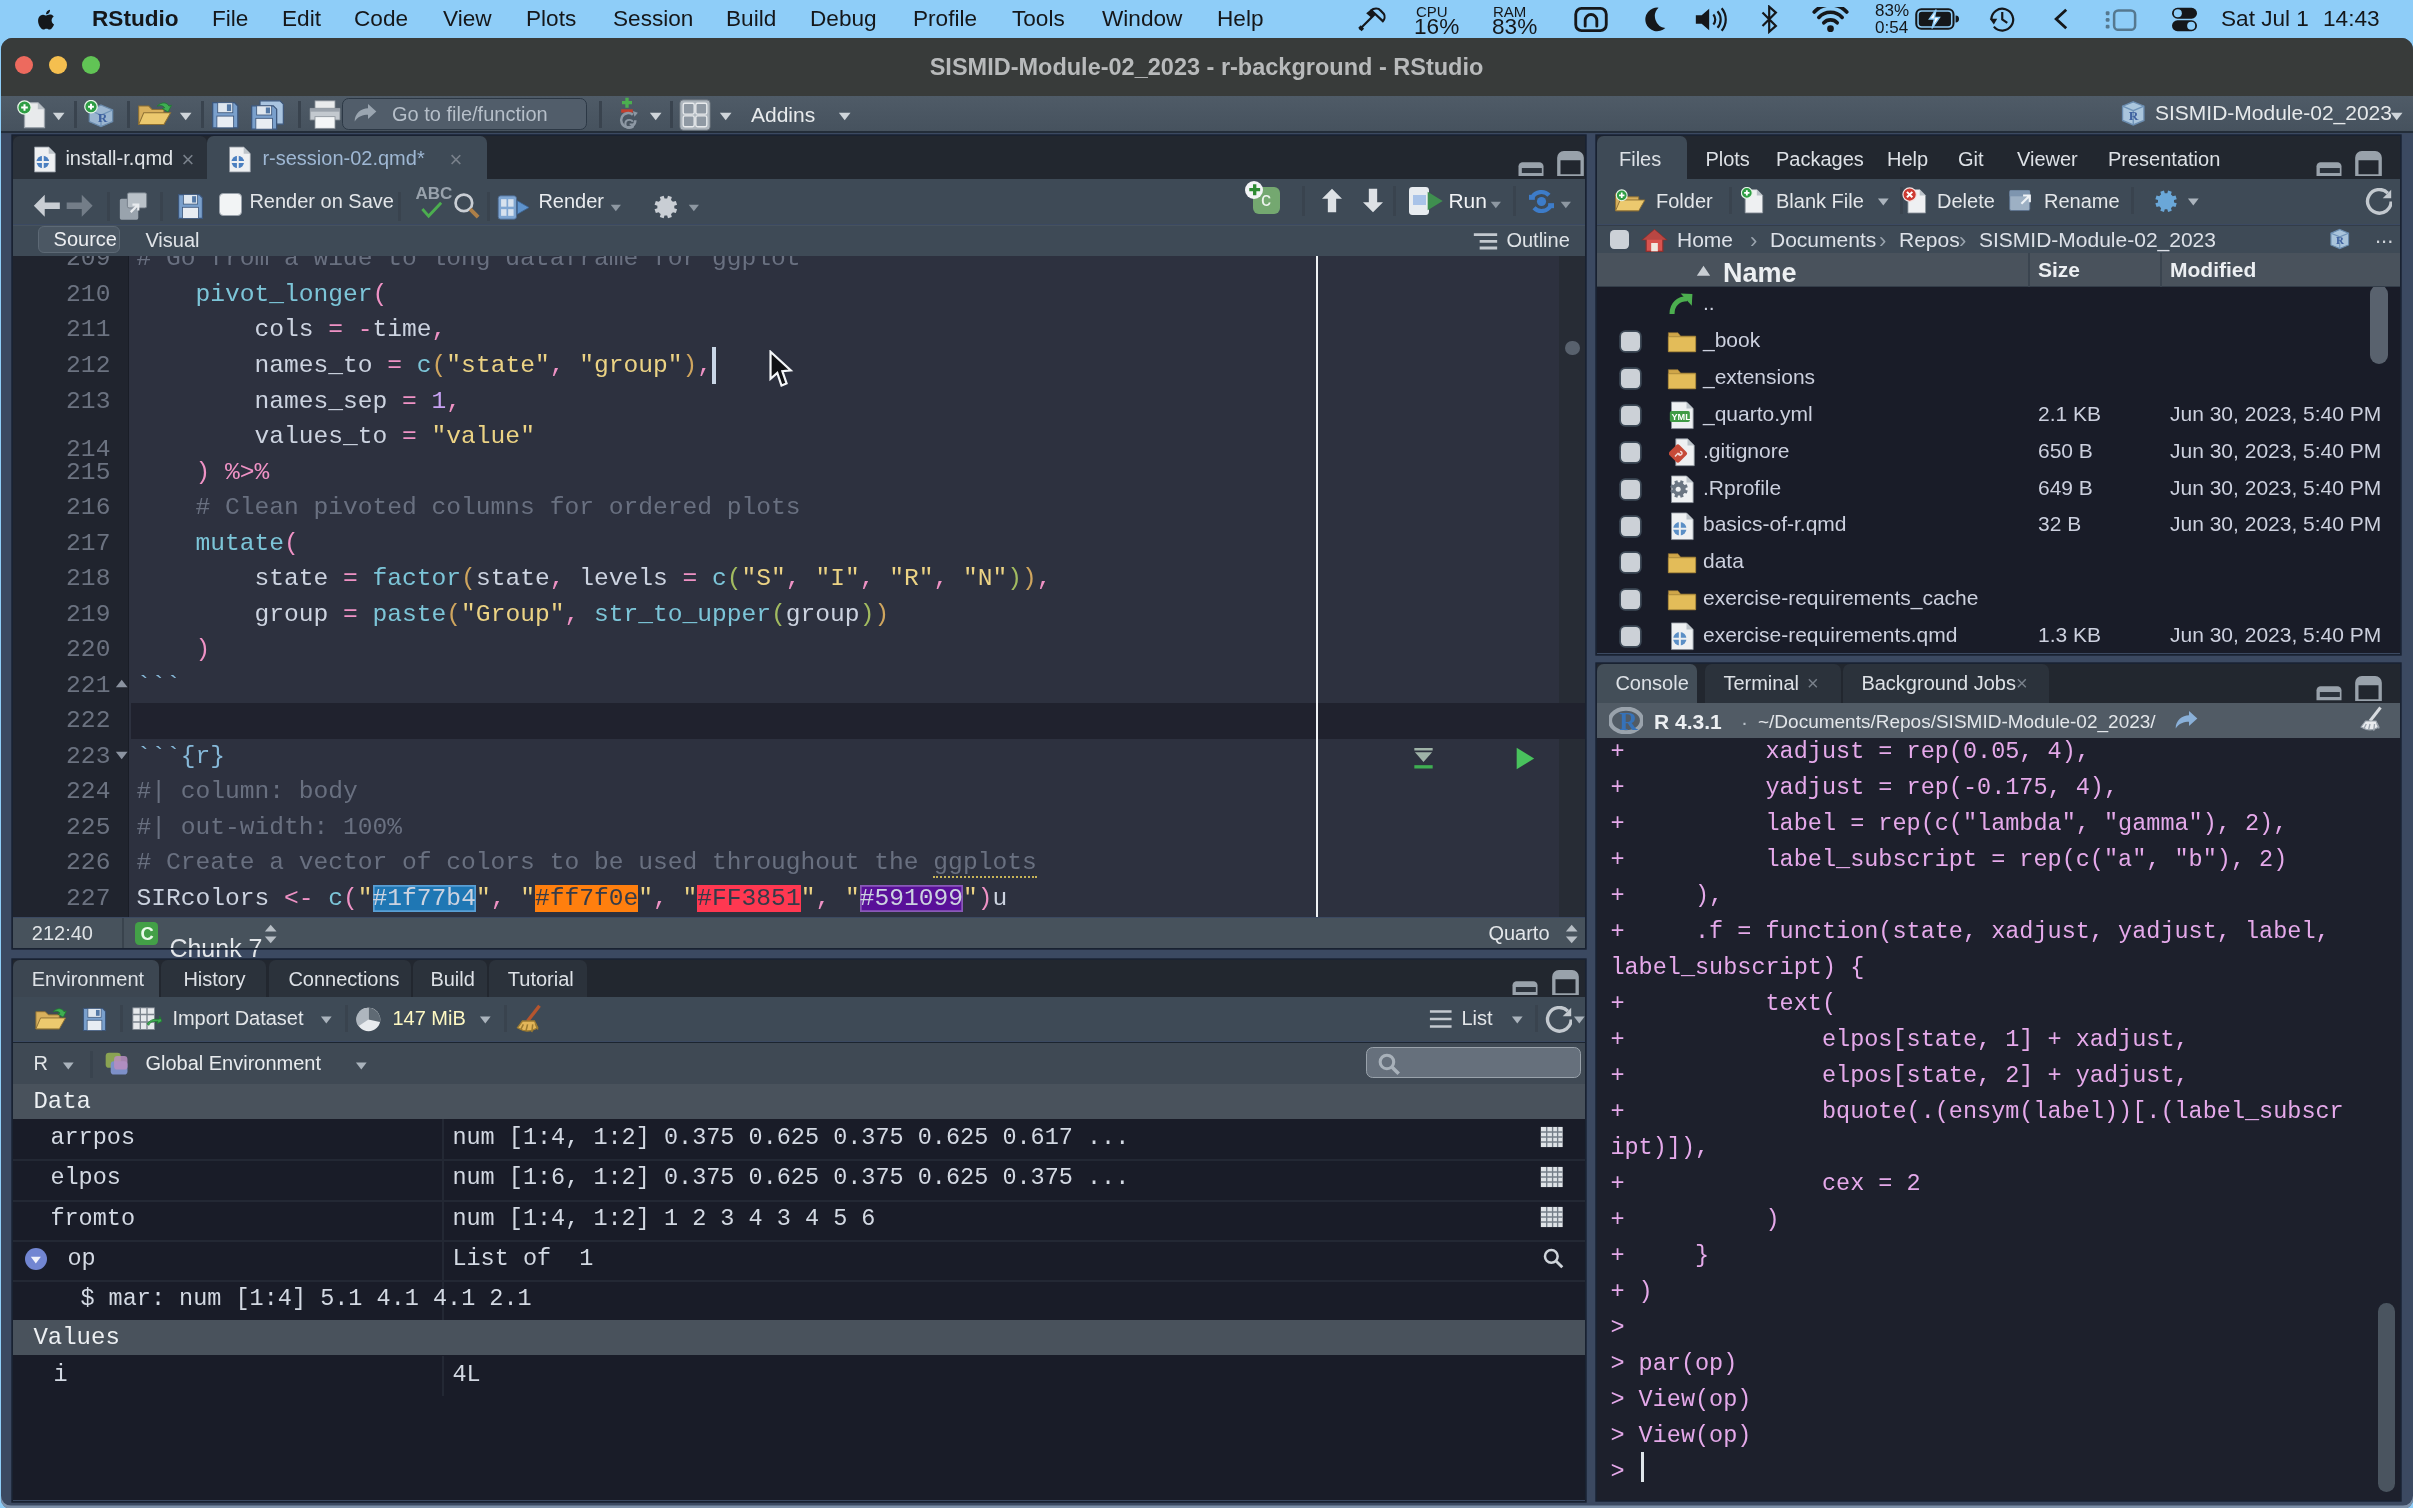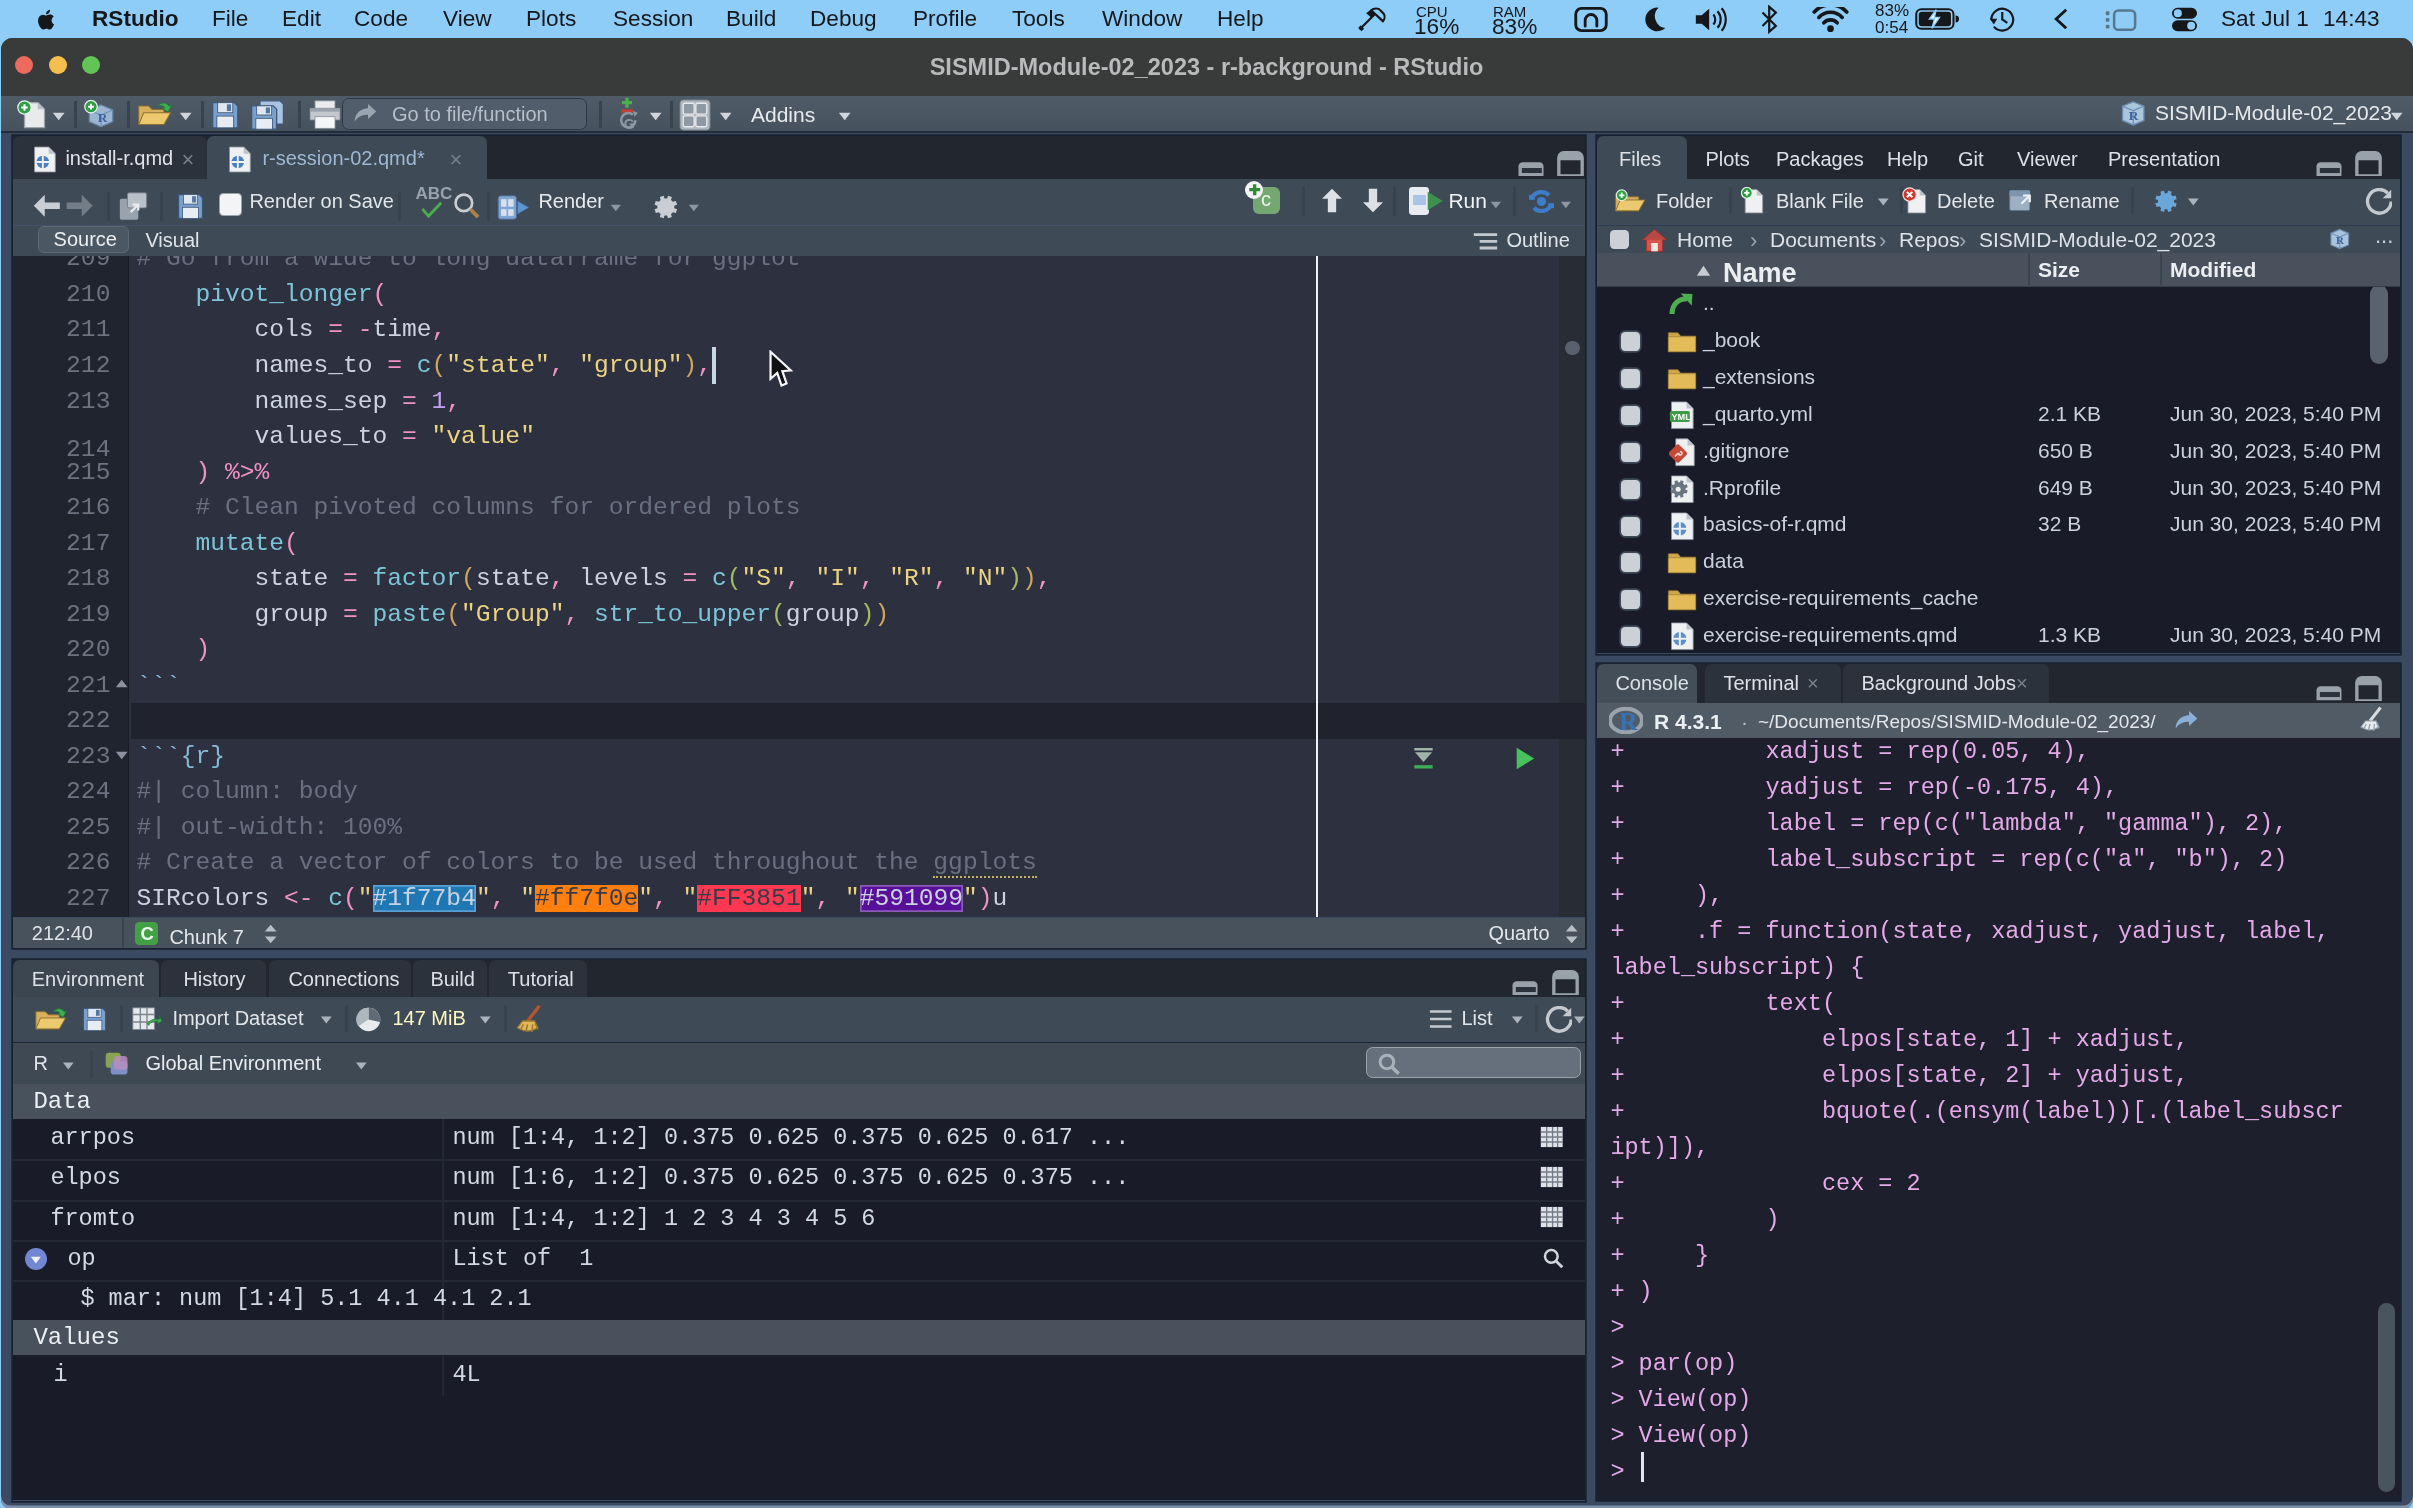--- a/index.html
+++ b/index.html
@@ -336,21 +336,21 @@
     <path d="M27 20 a12 11 0 0 1 -20 2.5" fill="none" stroke="#3d7cc9" stroke-width="5"></path>
     <path d="M2 10.5 h8 v-3" fill="none" stroke="#3d7cc9" stroke-width="5" opacity="0"></path>
     <rect x="1" y="7" width="7" height="6" fill="#3d7cc9"></rect>
     <rect x="24" y="17" width="7" height="6" fill="#3d7cc9"></rect>
   </svg>
   <svg class="abs" style="left:1547px; top:21px;" width="11.7" height="9.2" viewBox="0 0 16 12">
       <path d="M1 2 h14 l-7 9 z" fill="#8d97a1"></path>
     </svg>
 </div>
 <div class="abs ptoolbar" style="left:13.4px; top:225px; width:1572px; height:32px; border-top:1.7px solid #46525e;">
-  <div class="abs" style="left:25px; top:0px; width:91px; height:27px; background:#4b5763; border:1.7px solid #5d6975; border-radius:5.9px;">
+  <div class="abs" style="left:25px; top:0px; width:82px; height:27px; background:#4b5763; border:1.7px solid #5d6975; border-radius:5.9px;">
     <span class="abs" style="left:14.2px; top:0.8px; color:#eceef1; font-size:20px;">Source</span>
   </div>
   <span class="abs" style="left:132px; top:2.5px; color:#dfe3e7; font-size:20px;">Visual</span>
   <svg class="abs" style="left:1460px; top:5.9px;" width="25" height="22" viewBox="0 0 30 26">
     <path d="M1 3 h28 M8 11 h21 M8 19 h21" stroke="#c3c9cf" stroke-width="3.4"></path>
   </svg>
   <span class="abs" style="left:1493px; top:2.5px; color:#dfe3e7; font-size:20px;">Outline</span>
 </div>
 <div class="abs" style="left:13.4px; top:256px; width:1572px; height:661px; background:#2d313f; overflow:hidden;">
   <div class="abs" style="left:0; top:0; width:116px; height:661px; background:#20242e; border-right:1.7px solid #191d26;"></div>
@@ -416,21 +416,21 @@
   <svg class="abs" style="left:755px; top:94px;" width="27" height="39" viewBox="0 0 32 46">
     <path d="M3 2 L3 34 L11 27 L16 42 L22 39.5 L17 25 L27 24 z" fill="#101114" stroke="#f5f7f9" stroke-width="2.6"></path>
   </svg>
 </div>
 <div class="abs" style="left:13.4px; top:918px; width:1572px; height:30px; background:#47525c;">
   <span class="abs" style="left:18.4px; top:4.2px; color:#dfe3e6; font-size:20px;">212:40</span>
   <div class="abs" style="left:109px; top:0px; width:1.7px; height:30px; background:#39434d;"></div>
   <div class="abs" style="left:122px; top:4.2px; width:22.6px; height:22.6px; background:#43a047; border-radius:4.2px;">
     <span class="abs" style="left:5px; top:0.8px; color:#eafaea; font-size:18.4px; font-weight:bold;">C</span>
   </div>
-  <span class="abs" style="left:156px; top:8px; color:#e3e6e9; font-size:20px;">Chunk 7</span>
+  <span class="abs" style="left:156px; top:16px; color:#e3e6e9; font-size:25px;">Chunk 7</span>
   <svg class="abs" style="left:251px; top:5.9px;" width="13.4" height="20" viewBox="0 0 16 24">
       <path d="M1 9 L8 1 L15 9 z" fill="#b7bec5"></path>
       <path d="M1 15 L8 23 L15 15 z" fill="#b7bec5"></path>
     </svg>
   <span class="abs" style="left:1475px; top:4.2px; color:#e3e6e9; font-size:20px;">Quarto</span>
   <svg class="abs" style="left:1552px; top:5.9px;" width="13.4" height="20" viewBox="0 0 16 24">
       <path d="M1 9 L8 1 L15 9 z" fill="#b7bec5"></path>
       <path d="M1 15 L8 23 L15 15 z" fill="#b7bec5"></path>
     </svg>
 </div>

